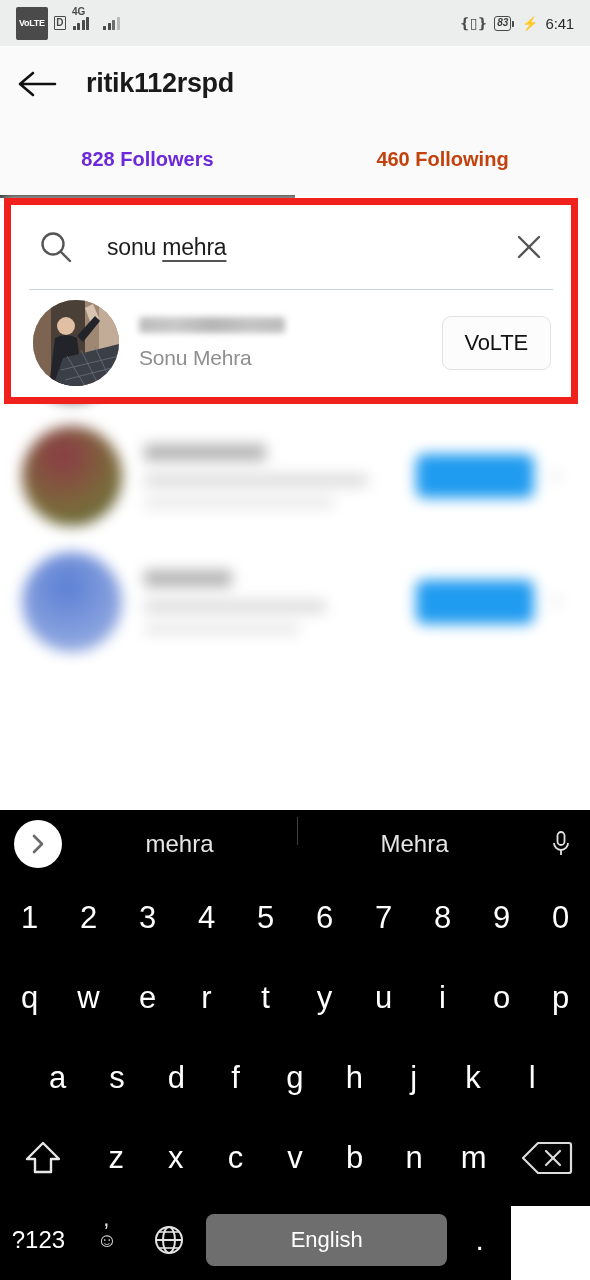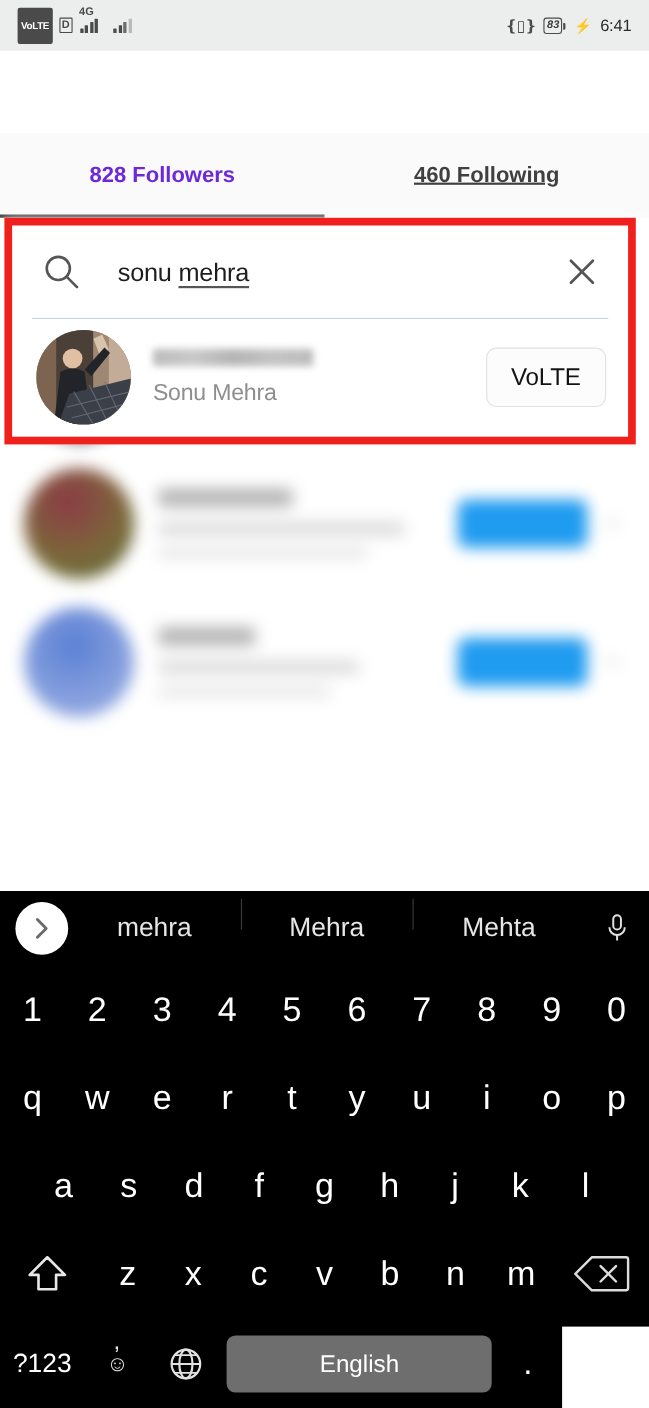--- a/index.html
+++ b/index.html
@@ -87,21 +87,21 @@
     position: absolute; top: 121px; left: 0;
     width: 590px; height: 77px;
     background: #fafafa;
     display: flex;
   }
   .tab {
     flex: 1; display: flex; align-items: center; justify-content: center;
     font-size: 20px; font-weight: bold; position: relative;
   }
   .tab.active { color: #6d28d9; }
-  .tab.inactive { color: #404040; text-decoration: underline; }
+  .tab.inactive { color: #c2410c; }
   .tab.active::after {
     content: ""; position: absolute; bottom: 0; left: 0;
     width: 100%; height: 3px; background: #1a1a1a;
   }
 
   
   .blur-layer {
     position: absolute; top: 198px; left: 0;
     width: 590px; height: 612px;
     background: #ffffff;
@@ -268,20 +268,30 @@
     <div class="sb-right">
       <span class="vib-icon">❴▯❵</span>
       <span class="battery">
         <span>83</span>
       </span>
       <span class="bolt">⚡</span>
       <span class="clock">6:41</span>
     </div>
   </div>
 
+  <div class="appbar">
+    <div class="back-arrow">
+      <span>
+        <svg width="42" height="30" viewBox="0 0 42 30">
+          <path d="M17 4 L4 15 L17 26 M4 15 H39" stroke="#111" stroke-width="2.6" fill="none" stroke-linecap="round" stroke-linejoin="round"></path>
+        </svg>
+      </span>
+    </div>
+    <div class="screen-title">ritik112rspd</div>
+  </div>
 
   <div class="tabs">
     <div class="tab active">828 Followers</div>
     <div class="tab inactive">460 Following</div>
   </div>
 
   <div class="blur-layer">
     <div class="blur-inner">
       <div class="bl-heading"></div>
 
@@ -374,21 +384,20 @@
 
     <div class="kb-suggest">
       <div class="kb-exp">
         <svg width="22" height="22" viewBox="0 0 22 22">
           <path d="M7 3 L15 11 L7 19" stroke="#6a6a6a" stroke-width="2.6" fill="none" stroke-linecap="round" stroke-linejoin="round"></path>
         </svg>
       </div>
       <div class="kb-sug-items">
         <div class="kb-sug">mehra</div>
         <div class="kb-sug">Mehra</div>
-        <div class="kb-sug">Mehta</div>
       </div>
       <div class="kb-mic">
         <svg width="26" height="30" viewBox="0 0 26 30">
           <rect x="9.5" y="3" width="7" height="13" rx="3.5" stroke="#e0e0e0" stroke-width="1.8" fill="none"></rect>
           <path d="M6 14 a7 7 0 0 0 14 0" stroke="#e0e0e0" stroke-width="1.8" fill="none"></path>
           <line x1="13" y1="21" x2="13" y2="26" stroke="#e0e0e0" stroke-width="1.8"></line>
         </svg>
       </div>
     </div>
 

